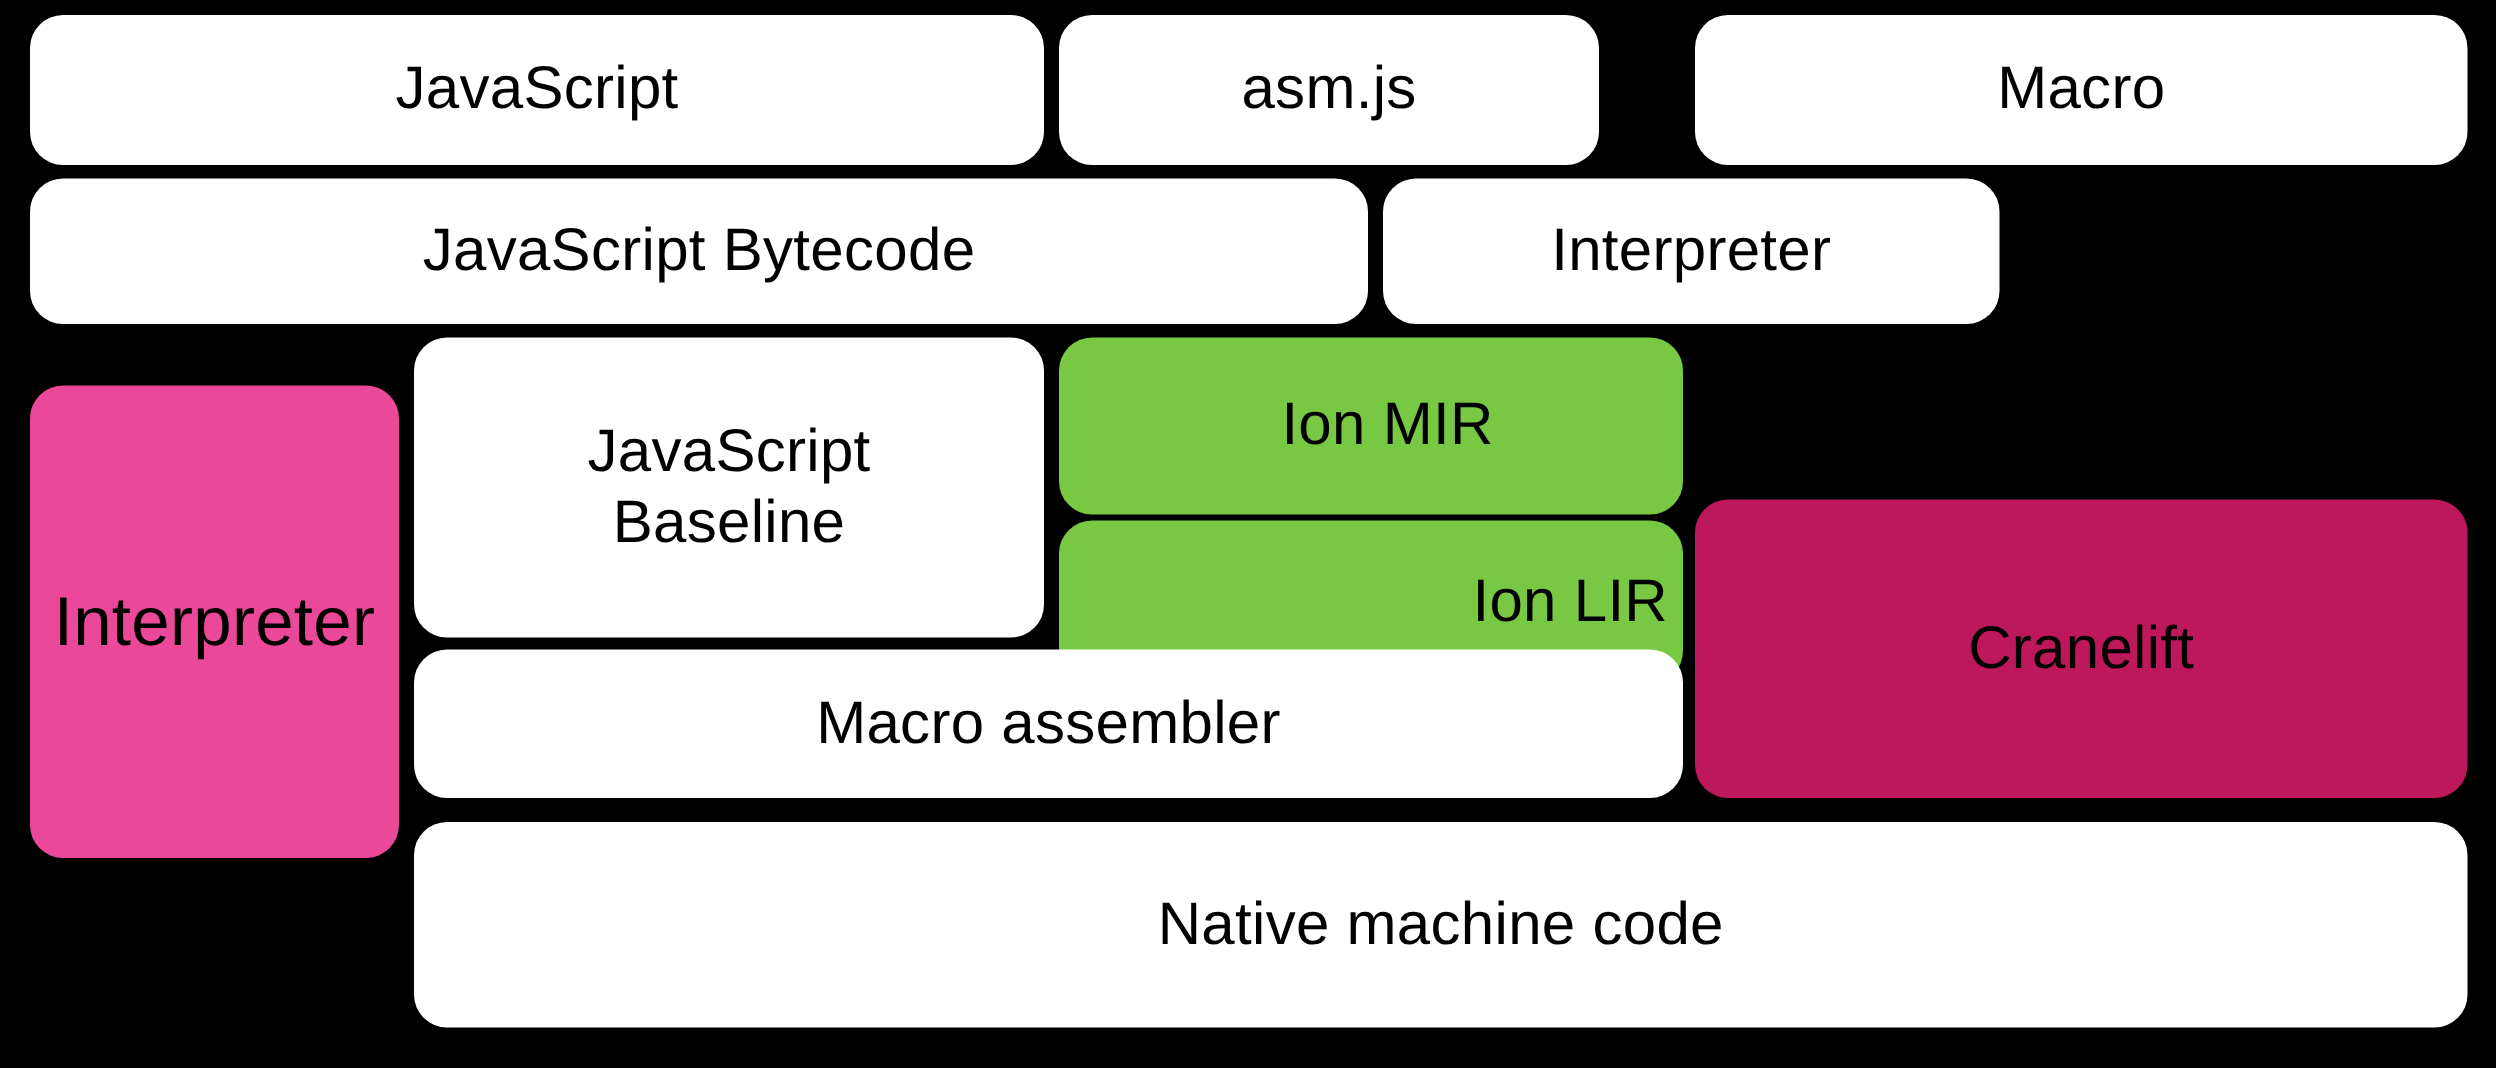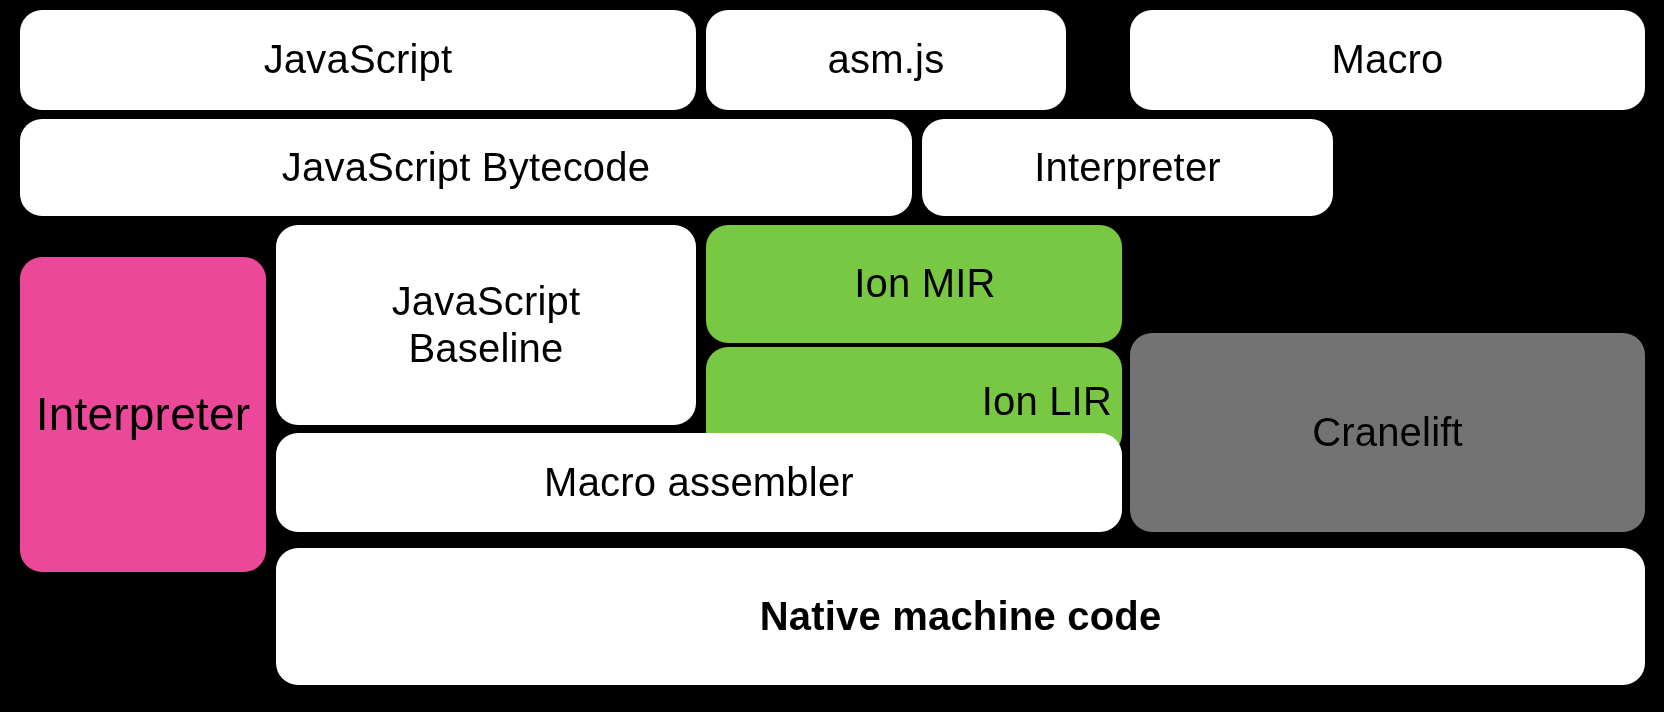--- a/index.html
+++ b/index.html
@@ -30,21 +30,21 @@
     justify-content: center;
     text-align: center;
     line-height: 1.18;
     font-size: 40px;
     font-weight: 400;
     letter-spacing: 0.2px;
     -webkit-font-smoothing: antialiased;
     padding: 0 10px;
   }
   .node.green  { background: #78c843; }
-  .node.pink   { background: #737373; }
+  .node.pink   { background: #be185d; }
   .node.gray   { background: #ec4899; margin-top: 32px; }
   .node .lbl {
     display: block;
     white-space: pre-line;
   }
 
   
   #n-javascript      { left: 20px;   top: 10px;  width: 676px;  height: 100px; }
   #n-asmjs           { left: 706px;  top: 10px;  width: 360px;  height: 100px; }
   #n-wasm            { left: 1130px; top: 10px;  width: 515px;  height: 100px; }
@@ -55,21 +55,21 @@
 
   
   #n-interpreter     { left: 20px;   top: 225px; width: 246px;  height: 315px; font-size: 46px; }
   #n-js-baseline     { left: 276px;  top: 225px; width: 420px;  height: 200px; }
   #n-ion-mir         { left: 706px;  top: 225px; width: 416px;  height: 118px; padding-left: 32px; }
   #n-ion-lir         { left: 706px;  top: 347px; width: 416px;  height: 109px; justify-content: flex-end; }
   #n-macro-assembler { left: 276px;  top: 433px; width: 846px;  height: 99px; text-align: center; }
   #n-cranelift       { left: 1130px; top: 333px; width: 515px;  height: 199px; }
 
   
-  #n-native-code     { left: 276px;  top: 548px; width: 1369px; height: 137px; font-weight: bold; }
+  #n-native-code     { left: 276px;  top: 548px; width: 1369px; height: 137px; }
 </style>
 </head>
 <body>
 
 <div id="diagram">
 
   <div class="node" id="n-javascript">
     <span class="lbl">JavaScript</span>
   </div>
   <div class="node" id="n-asmjs">

